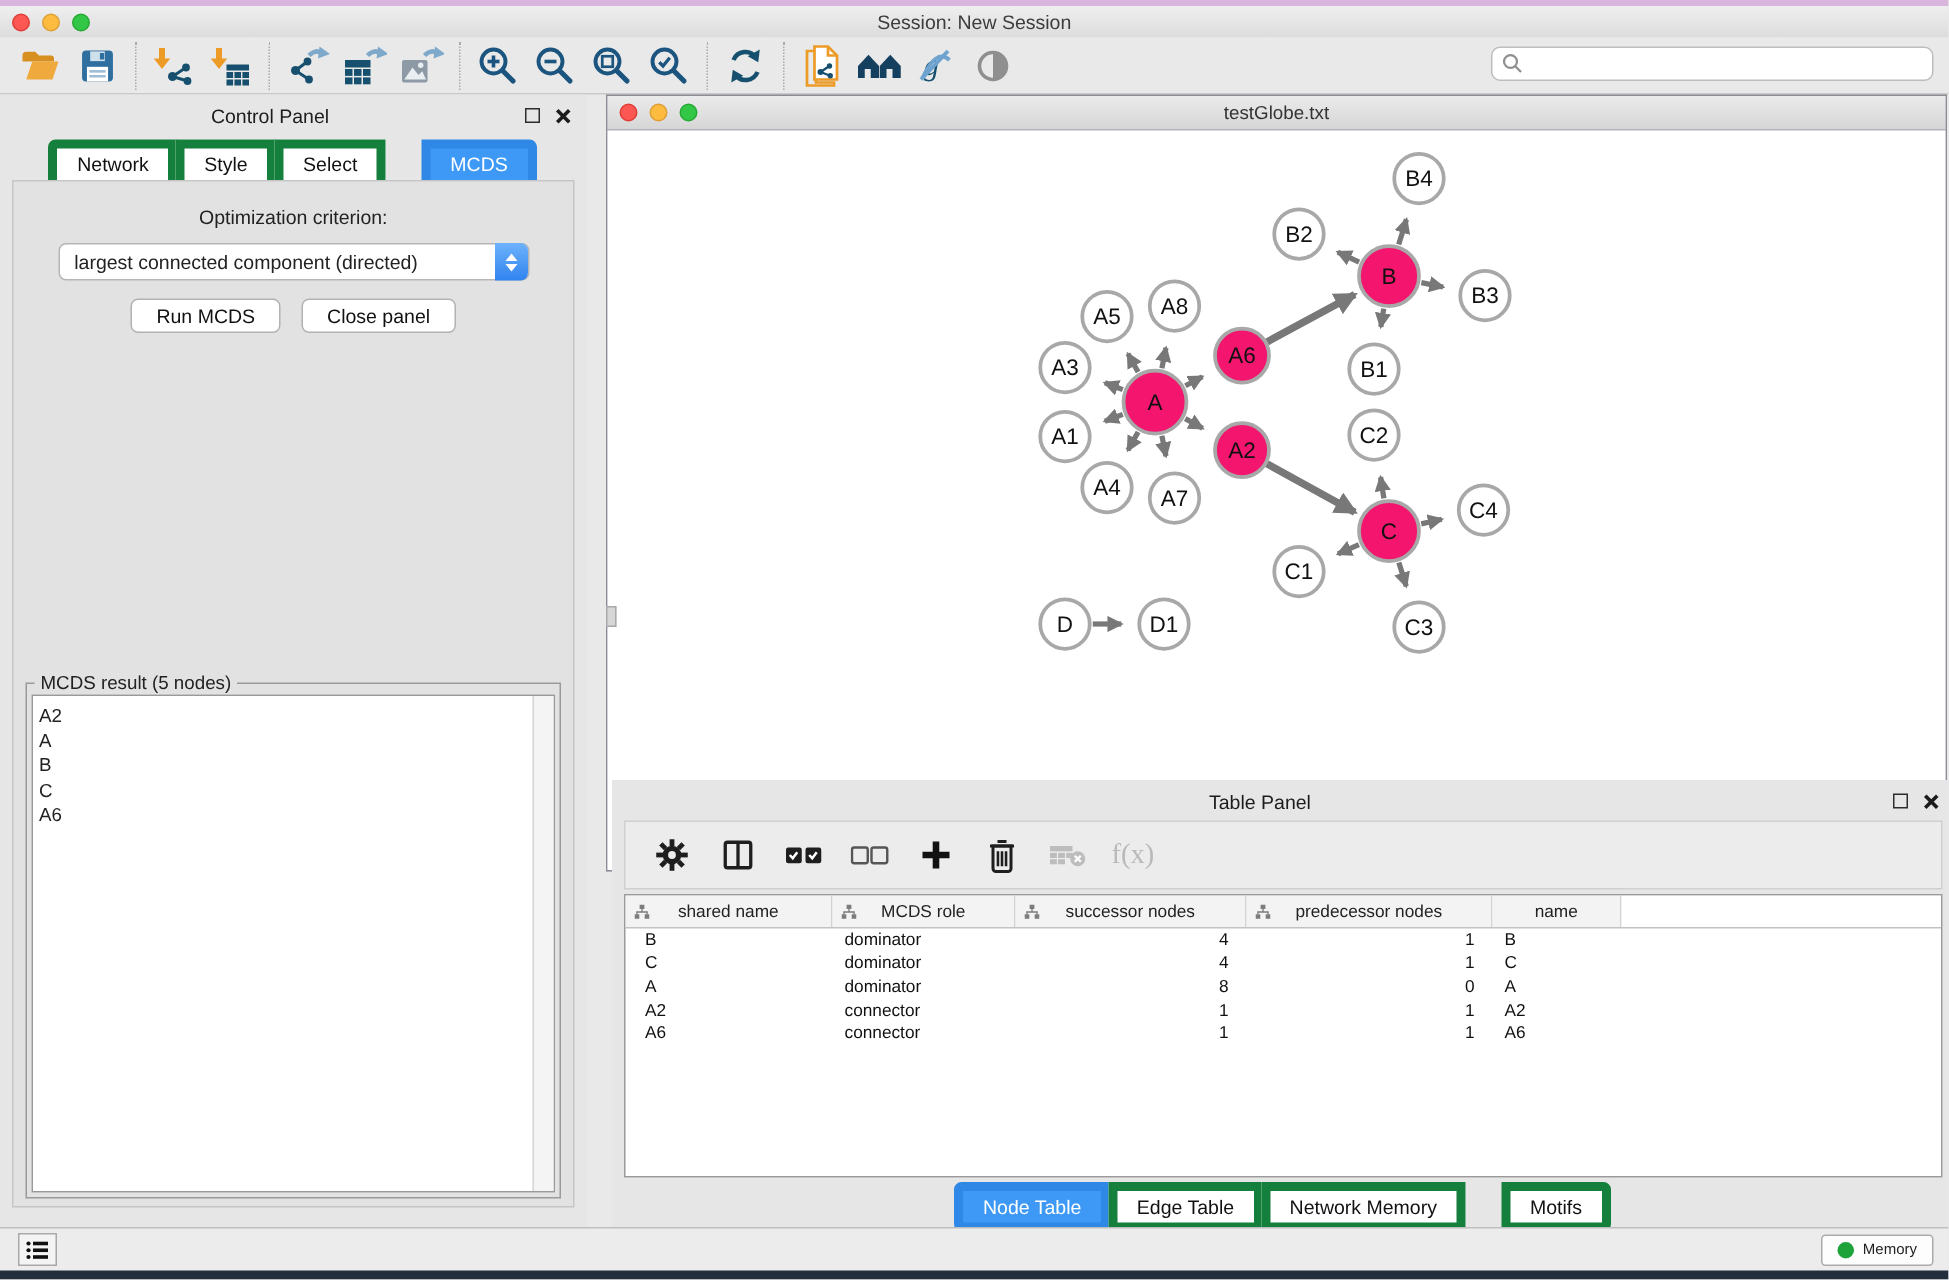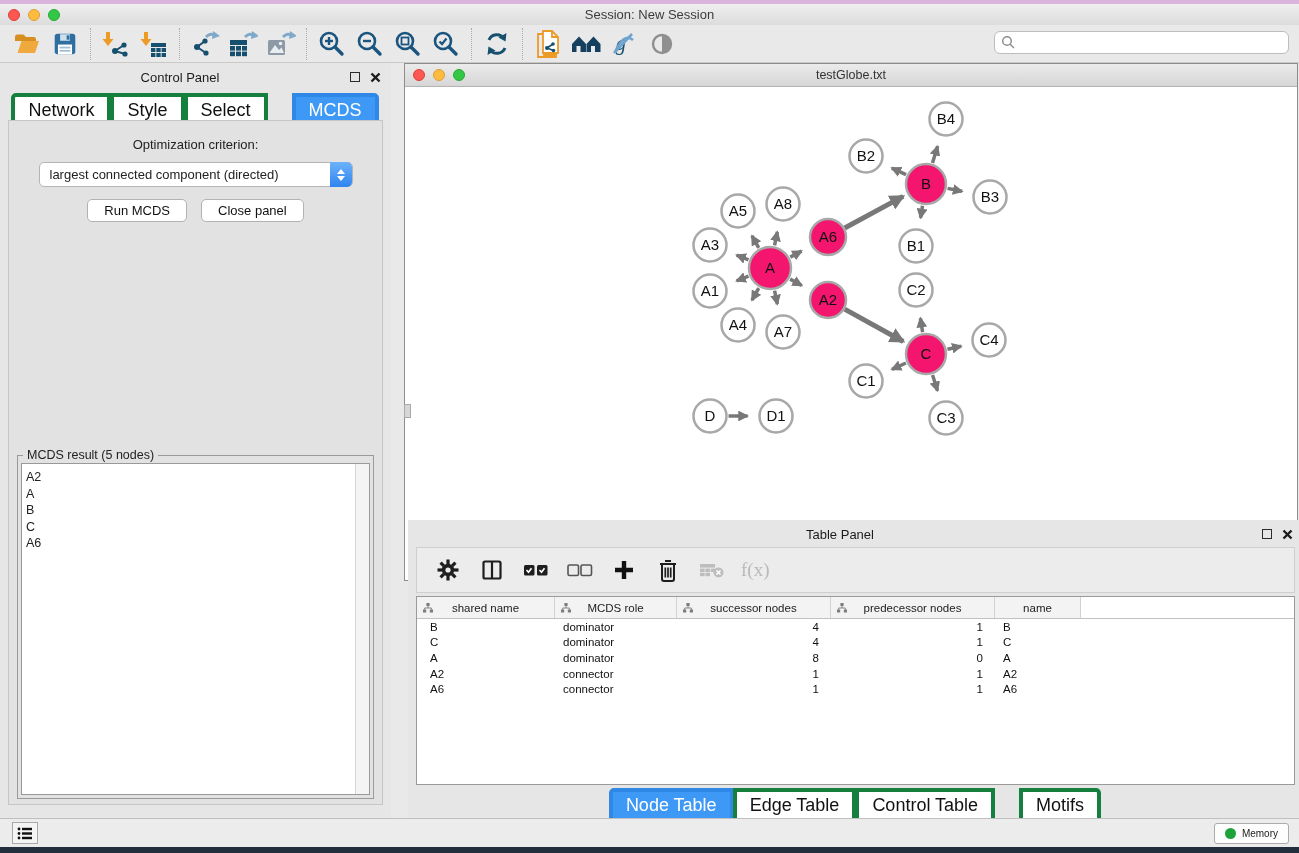--- a/index.html
+++ b/index.html
@@ -26,21 +26,21 @@
     border:1px solid #bdbdbd; border-radius:6px; display:flex; align-items:center; padding-left:6px; }
   .searchbox input { border:none; outline:none; flex:1; font-size:12px; background:transparent; margin-left:4px; }
 
   
   .control-panel { position:absolute; left:0; top:63px; width:391px; height:755px; background:#e6e6e6; }
   .panel-head { height:28px; display:flex; align-items:center; padding:0 10px;text-align:center; }
   .panel-title { font-size:13px; color:#1c1c1c; flex:1; }
   .panel-icons { display:flex; gap:10px; align-items:center; }
   .float-ico { width:10px; height:10px; border:1.6px solid #2c2c2c; }
   .segrow { display:flex; justify-content:center; margin-top:2px; }
-  .seg { background:#fff; border:4px solid #15803d; padding:3px 13px; margin-left:-1px; font-size:18px; color:#111;text-align:right; }
+  .seg { background:#fff; border:6px solid #15803d; padding:3px 13px; margin-left:-1px; font-size:13px; color:#111;text-align:right; }
   .seg:first-child { border-radius:5px 0 0 5px; }
   .seg:last-child { border-radius:0 5px 5px 0;margin-left:24px; }
   .seg.active { background:#3d99f5; border-color:#2f87e6; color:#fff; }
   .cp-content { position:absolute; left:8px; right:8px; top:57px; bottom:13px;
     background:#e2e2e2; border:1px solid #c6c6c6; }
   .opt-label { text-align:center; margin-top:16px; font-size:13px; }
   .combo { position:relative; margin:10px auto 0 auto; width:314px; height:25px; background:#fff;
     border:1px solid #b5b5b5; border-radius:5px; display:flex; align-items:center; padding-left:10px; font-size:13px; }
   .combo-btn { position:absolute; right:0; top:-1px; bottom:-1px; width:22px; border-radius:0 5px 5px 0;
     background:linear-gradient(#6db2fb,#3084f0); display:flex; flex-direction:column; align-items:center; justify-content:center; gap:2px; }
@@ -606,21 +606,21 @@
           <div class="gcell num">1</div>
           <div class="gcell num">1</div>
           <div class="gcell c5">A6</div>
           <div class="gcell"></div>
         </div>
       </div>
   </div>
   <div class="tp-tabs segrow">
     <div class="seg active">Node Table</div>
     <div class="seg">Edge Table</div>
-    <div class="seg">Control Table</div>
+    <div class="seg">Network Memory</div>
     <div class="seg">Motifs</div>
   </div>
 </div>
 
 <div class="statusbar">
   <div class="list-btn">
     <svg width="16" height="15" viewBox="0 0 16 15">
         <g fill="#111">
           <circle cx="2" cy="3" r="1.4"></circle>
           <rect x="5" y="1.8" width="10" height="2.4"></rect>

